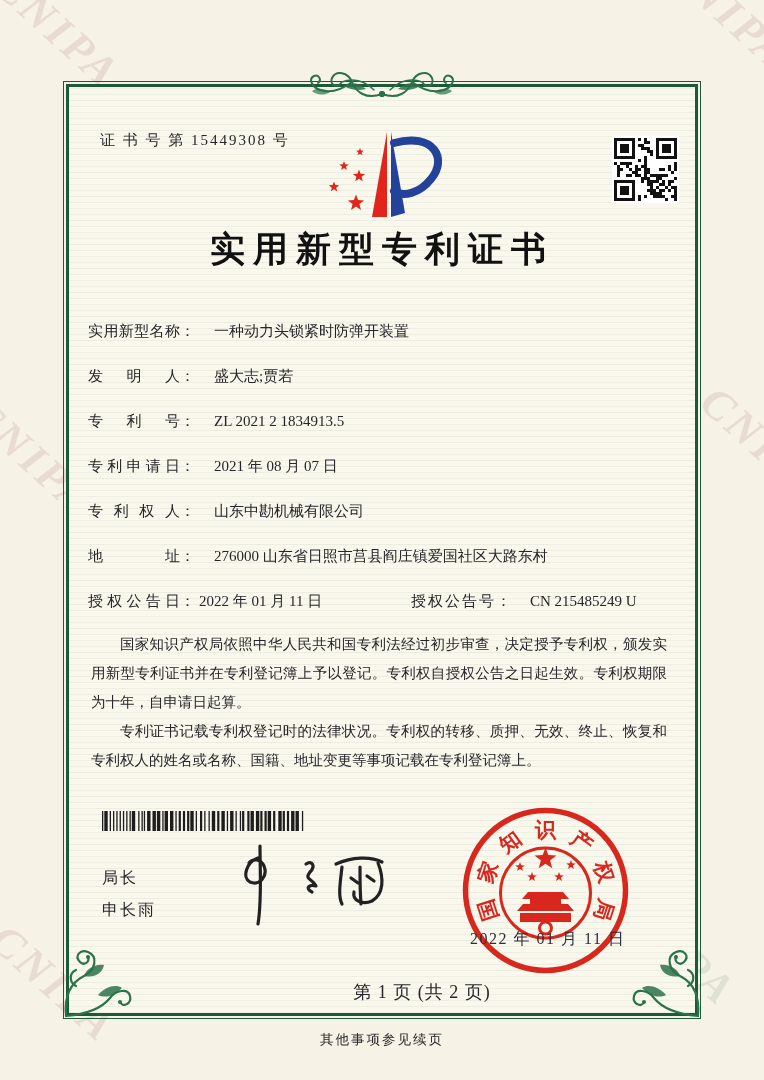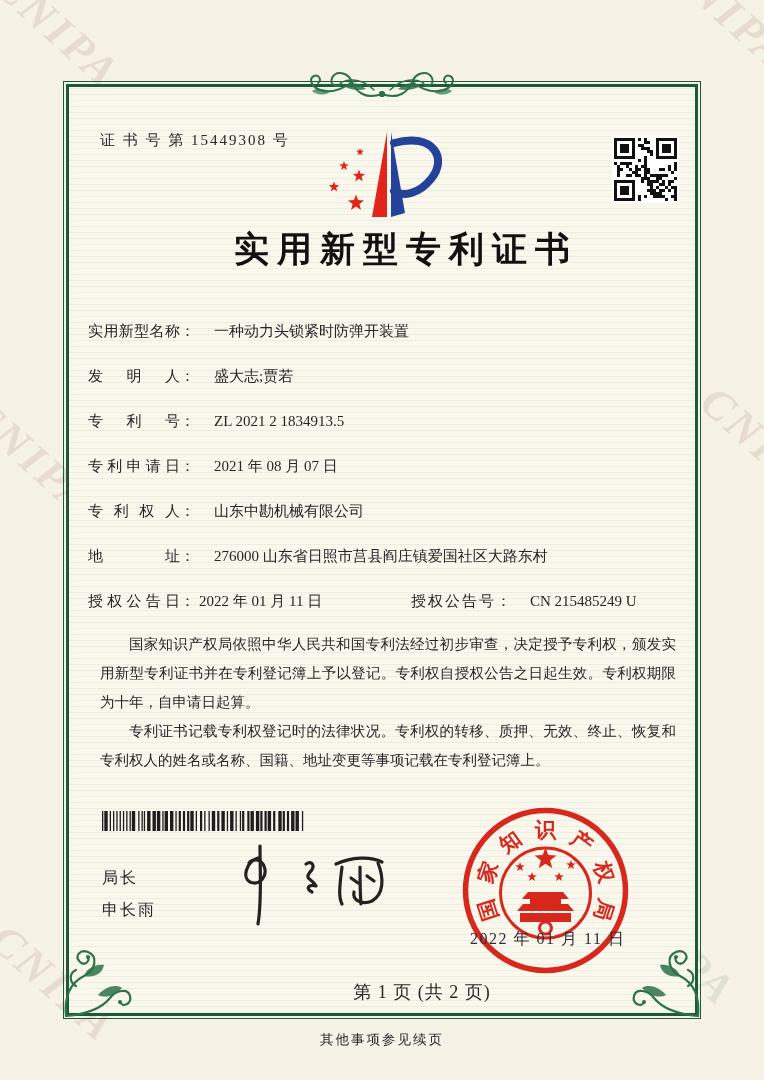--- a/index.html
+++ b/index.html
@@ -26,31 +26,31 @@
         rgba(140,170,148,0.12) 0px, rgba(140,170,148,0.12) 1px,
         rgba(0,0,0,0) 1px, rgba(0,0,0,0) 6px),
       #faf7ec;
   }
   .ornament{position:absolute;pointer-events:none;}
   .cert-no{position:absolute;left:100px;top:131px;font-size:15px;letter-spacing:2px;}
   .logo{position:absolute;left:320px;top:126px;}
   .qr{position:absolute;left:612px;top:136px;background:#fff;padding:2px;}
   .title{
     position:absolute;left:66px;top:226px;width:632px;text-align:center;
-    font-size:35px;font-weight:bold;letter-spacing:8px;color:#111;padding-left:24px;
+    font-size:35px;font-weight:bold;letter-spacing:8px;color:#111;
   }
   .fields{position:absolute;left:88px;top:320px;width:578px;}
   .frow{display:flex;align-items:flex-start;height:45px;font-size:15px;line-height:22px;}
   .lbl{display:inline-block;width:92px;text-align:justify;text-align-last:justify;flex:none;}
   .colon{flex:none;}
   .val{margin-left:19px;}
   .val1{width:212px;flex:none;margin-left:4px;}
   .lbl2{letter-spacing:2px;flex:none;}
   .paras{
-    position:absolute;left:100px;top:630px;width:576px;
+    position:absolute;left:91px;top:630px;width:576px;
     font-size:14.5px;line-height:29px;text-align:justify;
   }
   .paras p{margin:0;text-indent:2em;}
   .barcode{position:absolute;left:100px;top:811px;}
   .sig-title{position:absolute;left:102px;top:868px;font-size:16px;letter-spacing:2px;}
   .sig-name{position:absolute;left:102px;top:900px;font-size:16px;letter-spacing:2px;}
   .sig-script{position:absolute;left:220px;top:840px;}
   .seal{position:absolute;left:458px;top:803px;width:175px;height:175px;}
   .seal svg{position:absolute;left:0;top:0;}
   .sealch{

